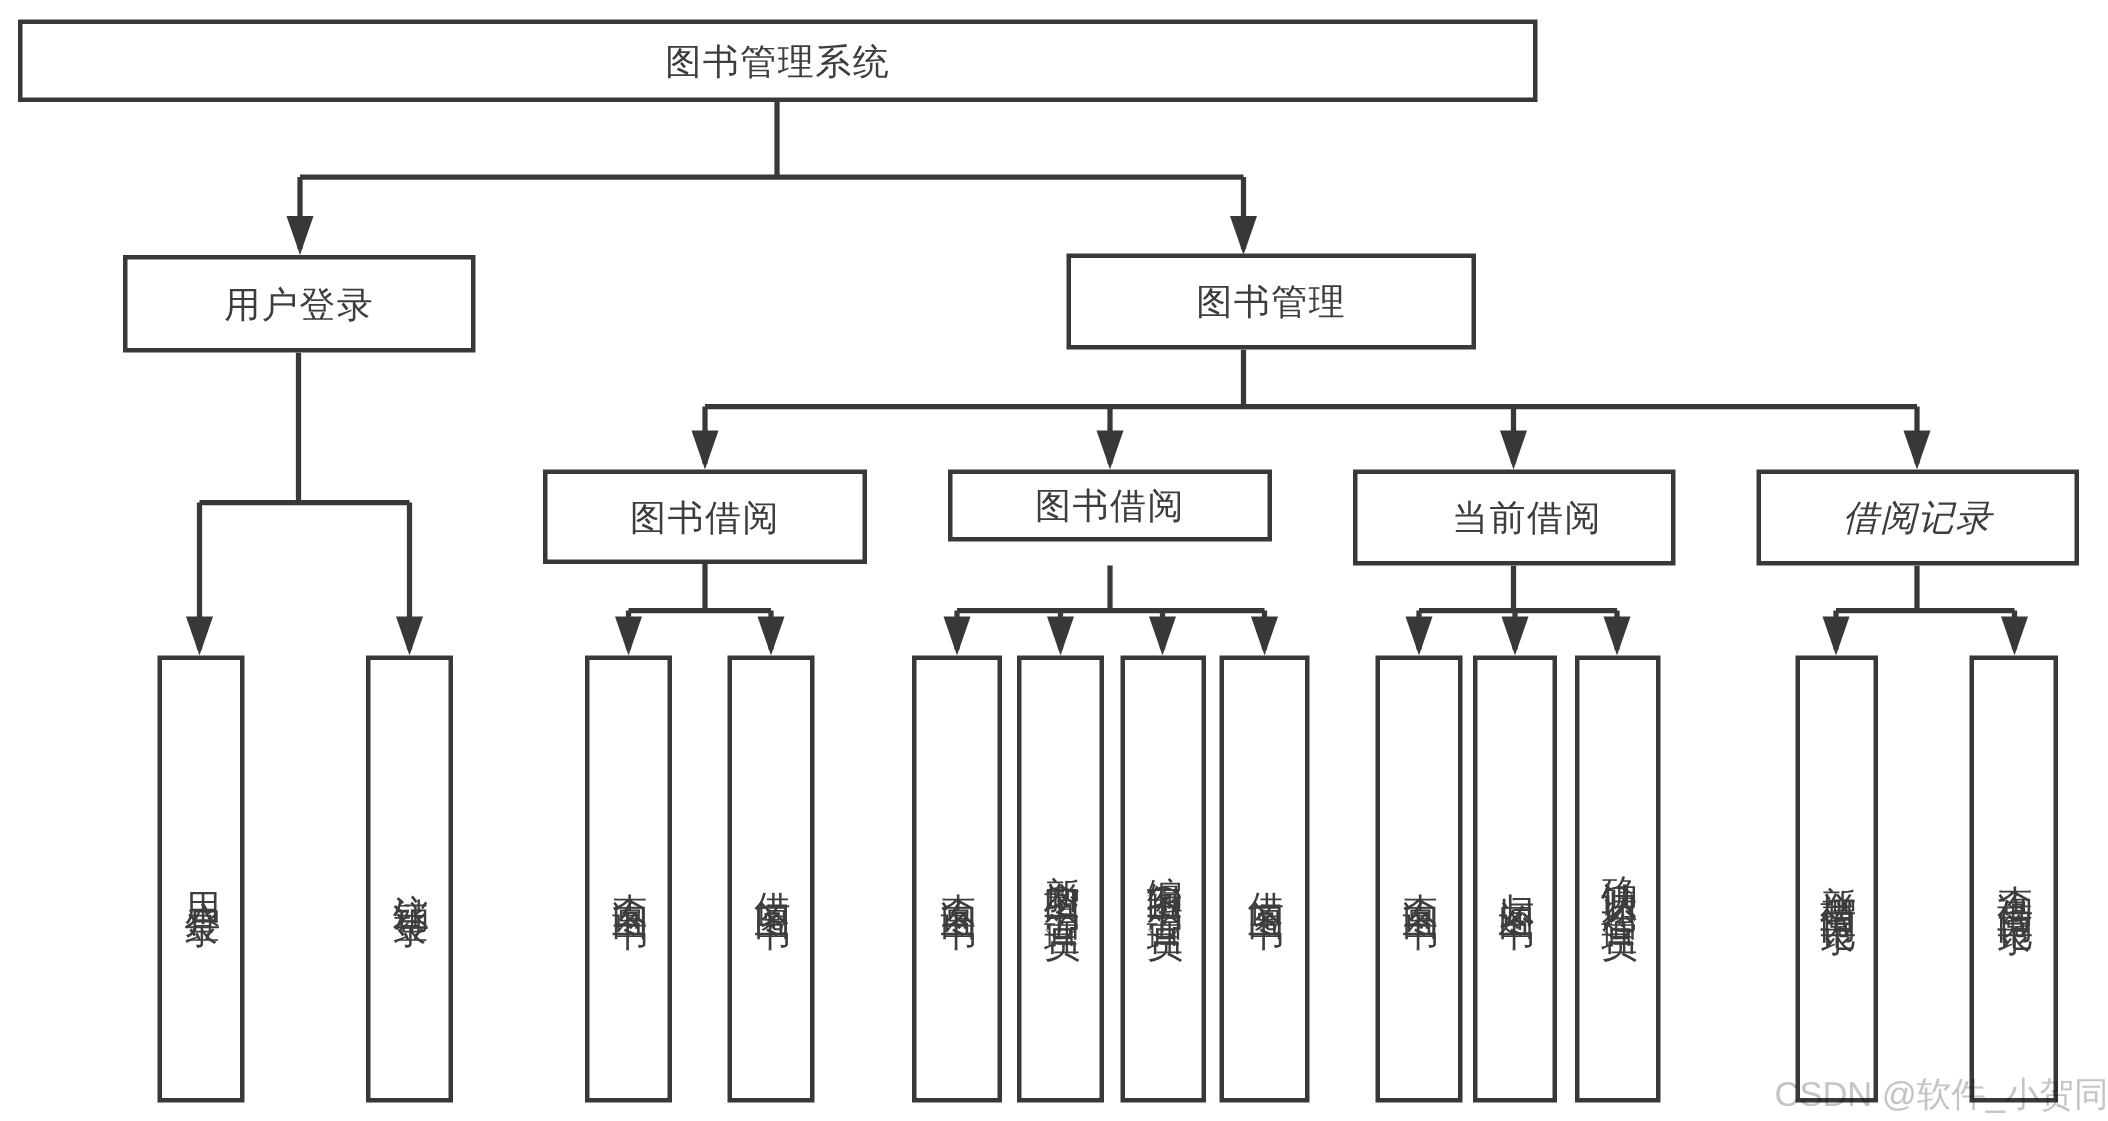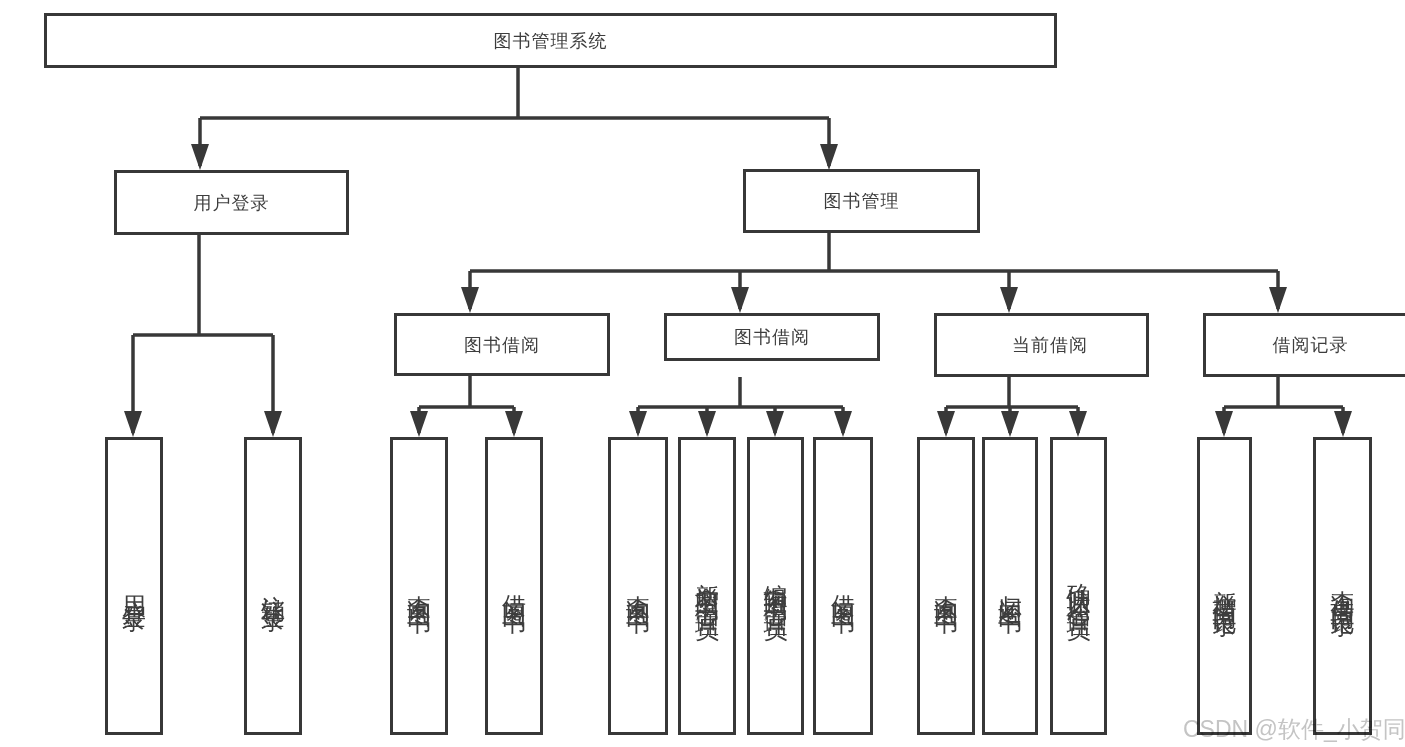--- a/index.html
+++ b/index.html
@@ -16,21 +16,21 @@
   }
   .stage{position:absolute;inset:0;}
   .connectors{position:absolute;left:0;top:0;z-index:1;}
   .connectors line{stroke:var(--line);stroke-width:3.5;}
   .connectors polygon{fill:var(--line);}
   .box{
     position:absolute;box-sizing:border-box;z-index:2;
     border:3px solid var(--line);background:#fff;color:var(--text);
     display:flex;align-items:center;justify-content:center;
   }
-  .h-box{font-size:18px;letter-spacing:1px;margin-left:32px;}
+  .h-box{font-size:24px;letter-spacing:1px;}
   .v-box{
     writing-mode:vertical-rl;text-orientation:mixed;
     font-size:24px;letter-spacing:5px;line-height:1;
   }
   .watermark{
     position:absolute;left:1183px;top:714px;z-index:5;
     font-size:23px;color:var(--wm);white-space:nowrap;
     mix-blend-mode:multiply;
   }
 </style>
@@ -97,26 +97,26 @@
     <line x1="1224" y1="407" x2="1343" y2="407"></line>
     <line x1="1224" y1="407" x2="1224" y2="433"></line>
     <line x1="1343" y1="407" x2="1343" y2="433"></line>
     <polygon points="1215,411 1233,411 1224,437"></polygon>
     <polygon points="1334,411 1352,411 1343,437"></polygon>
   </svg>
 
   <div class="box h-box" style="left:12px;top:13px;width:1013px;height:55px;">图书管理系统</div>
 
   <div class="box h-box" style="left:82px;top:170px;width:235px;height:65px;">用户登录</div>
-  <div class="box h-box" style="left:711px;top:169px;width:237px;height:64px;">图书管理</div>
+  <div class="box h-box" style="left:711px;top:169px;width:273px;height:64px;">图书管理</div>
 
   <div class="box h-box" style="left:362px;top:313px;width:216px;height:63px;">图书借阅</div>
   <div class="box h-box" style="left:632px;top:313px;width:216px;height:48px;">图书借阅</div>
   <div class="box h-box" style="left:902px;top:313px;width:215px;height:64px;padding-left:17px;">当前借阅</div>
-  <div class="box h-box" style="left:1171px;top:313px;width:215px;height:64px;">借阅记录</div>
+  <div class="box h-box" style="left:1171px;top:313px;width:215px;height:64px;font-style:italic;">借阅记录</div>
 
   <div class="box v-box" style="left:105px;top:437px;width:58px;height:298px;">用户登录</div>
   <div class="box v-box" style="left:244px;top:437px;width:58px;height:298px;">注销登录</div>
 
   <div class="box v-box" style="left:390px;top:437px;width:58px;height:298px;">查询图书</div>
   <div class="box v-box" style="left:485px;top:437px;width:58px;height:298px;">借阅图书</div>
 
   <div class="box v-box" style="left:608px;top:437px;width:60px;height:298px;">查询图书</div>
   <div class="box v-box" style="left:678px;top:437px;width:58px;height:298px;">新增图书（管理员）</div>
   <div class="box v-box" style="left:747px;top:437px;width:57px;height:298px;">编辑图书（管理员）</div>

